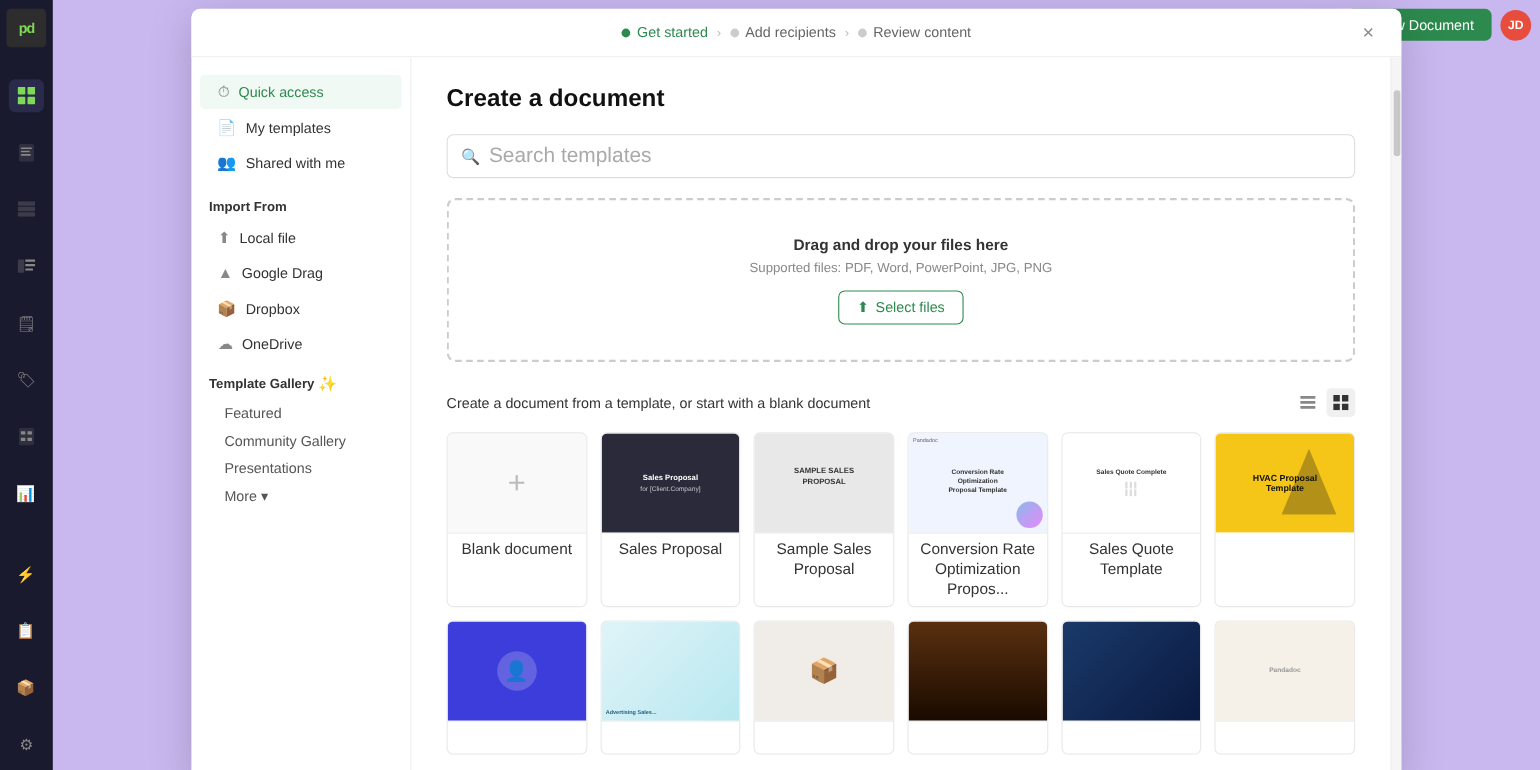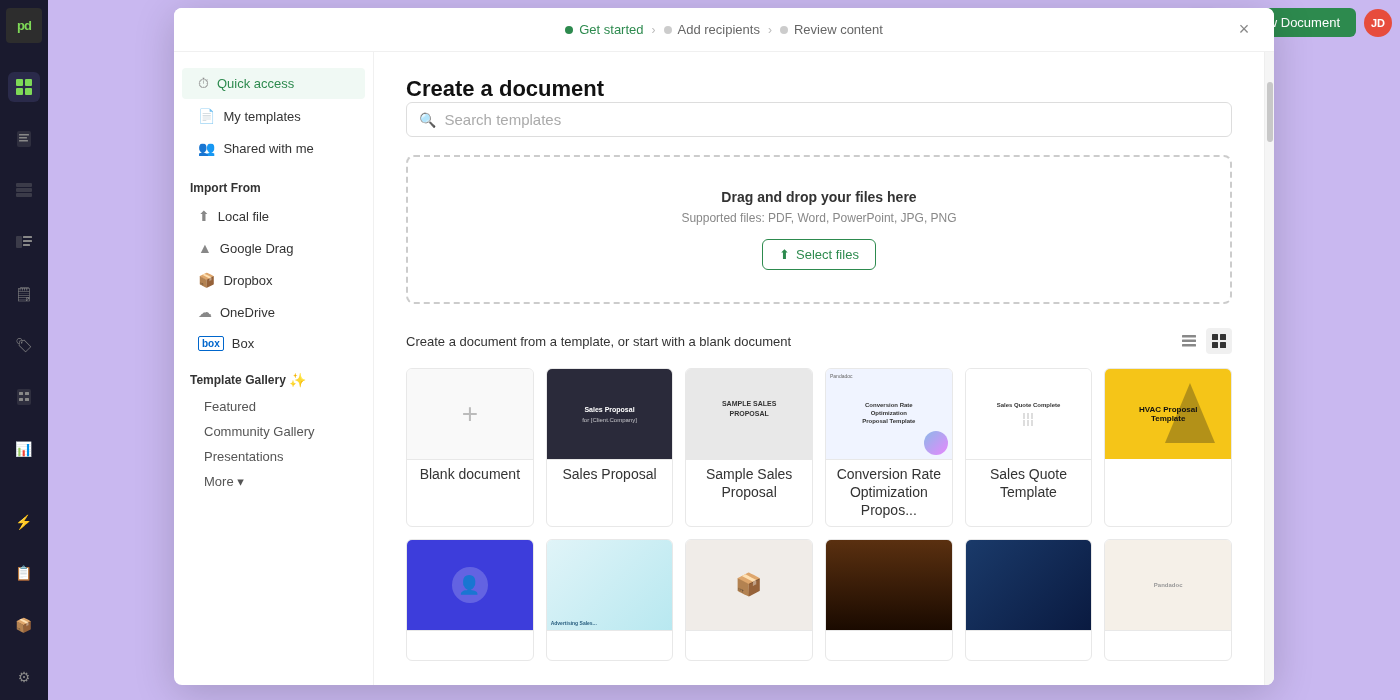--- a/index.html
+++ b/index.html
@@ -200,38 +200,38 @@
     
     .doc-content {
       flex: 1;
       padding: 24px 32px;
       overflow-y: auto;
     }
     .doc-title {
       font-size: 22px;
       font-weight: 700;
       color: #111;
-      margin-bottom: 0;
+      margin-bottom: 20px;
     }
 
     
     .search-bar {
       display: flex;
       align-items: center;
       border: 1px solid #ddd;
       border-radius: 6px;
       padding: 8px 12px;
       gap: 8px;
       margin-bottom: 18px;
       background: white;
     }
     .search-bar input {
       border: none;
       outline: none;
-      font-size: 15px;
+      font-size: 19px;
       color: #14532d;
       width: 100%;
     }
     .search-bar input::placeholder { color: #aaa; }
     .search-icon { color: #aaa; font-size: 14px; }
 
     
     .drop-zone {
       border: 2px dashed #ccc;
       border-radius: 8px;
@@ -583,24 +583,20 @@
             <span>Google Drag</span>
           </div>
           <div class="doc-sidebar-item">
             <span class="doc-sidebar-icon">📦</span>
             <span>Dropbox</span>
           </div>
           <div class="doc-sidebar-item">
             <span class="doc-sidebar-icon">☁</span>
             <span>OneDrive</span>
           </div>
-          <div class="doc-sidebar-item">
-            <span class="box-logo">box</span>
-            <span>Box</span>
-          </div>
 
           <div class="gallery-header">
             <span>Template Gallery</span>
             <span class="sparkle">✨</span>
           </div>
           <div class="doc-sidebar-sub">
             <span>Featured</span>
           </div>
           <div class="doc-sidebar-sub">
             <span>Community Gallery</span>

